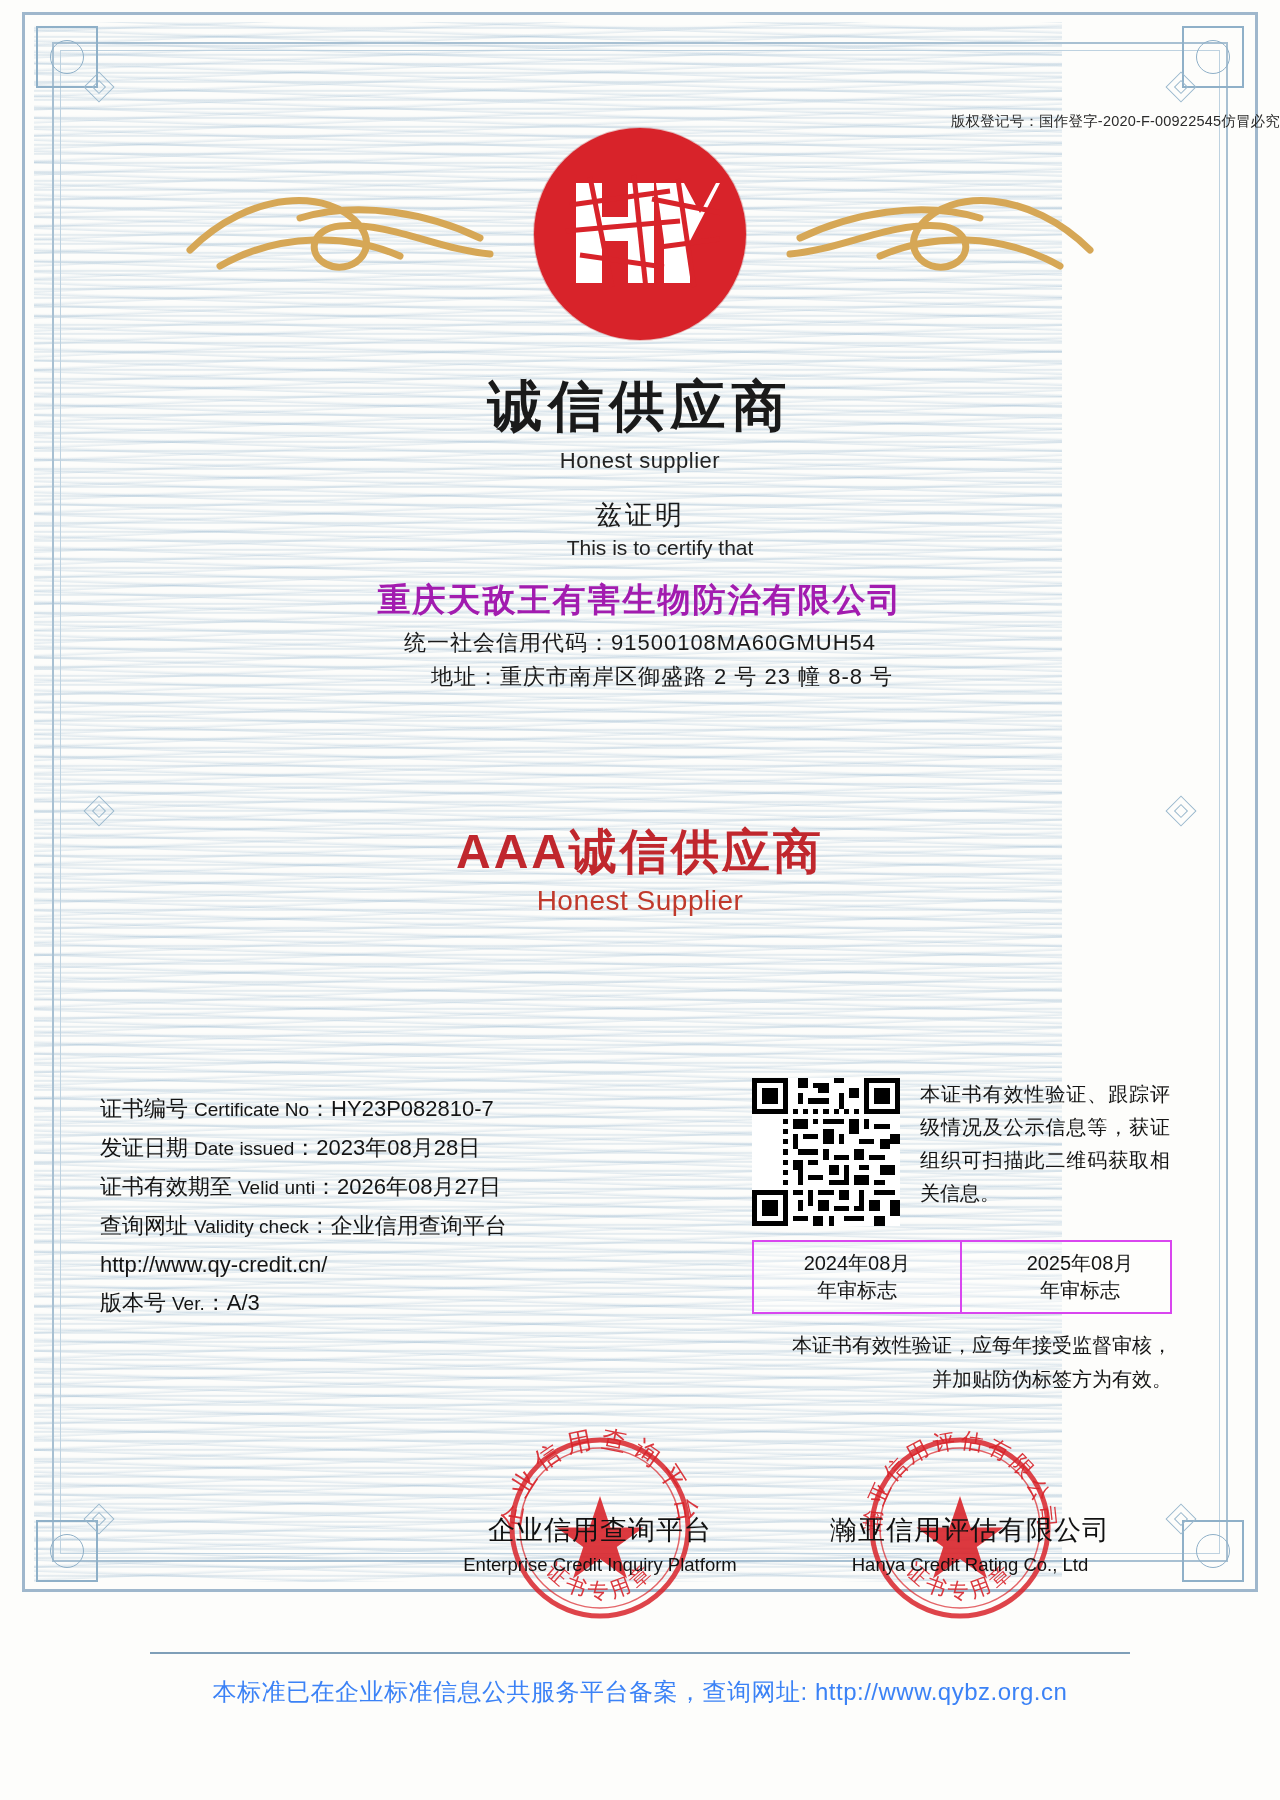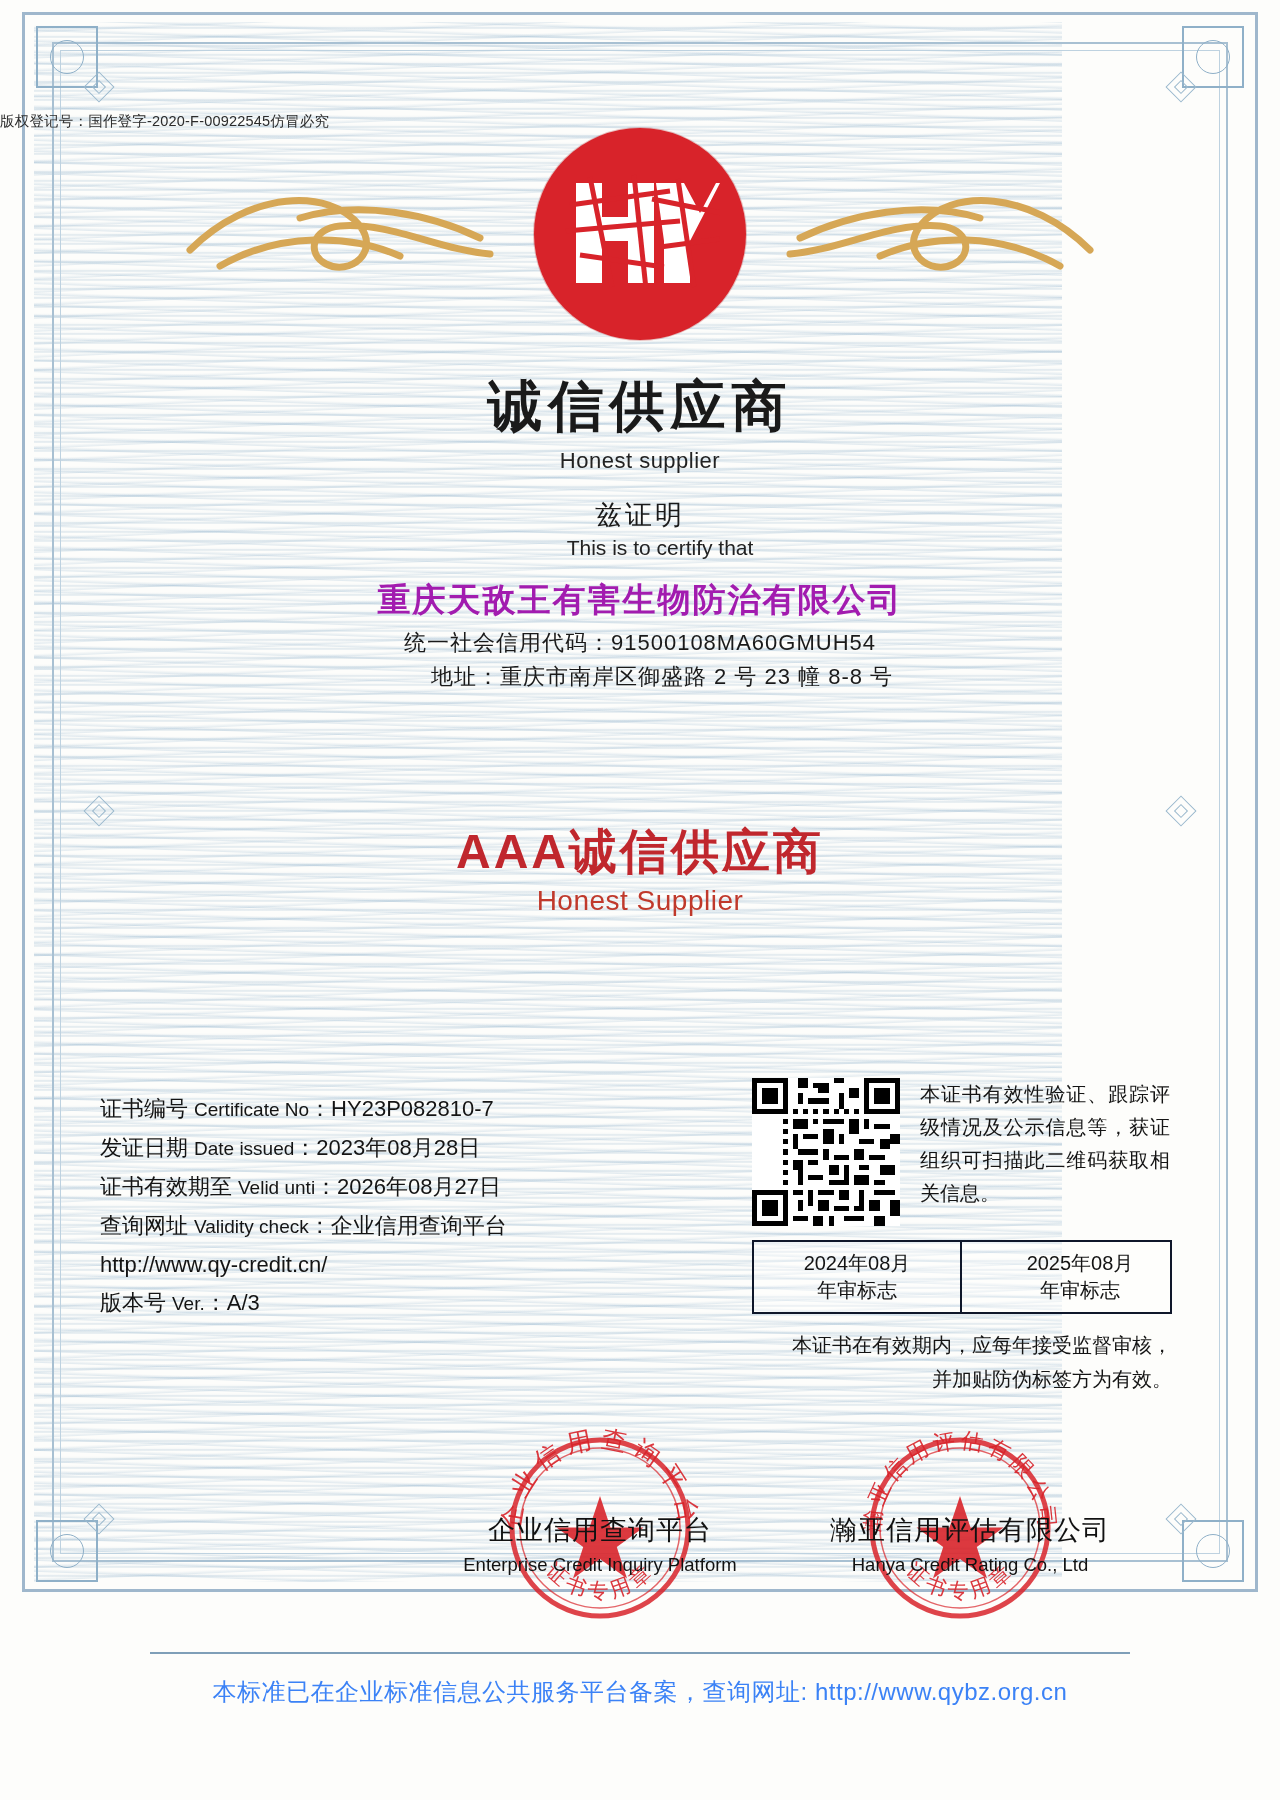--- a/index.html
+++ b/index.html
@@ -133,21 +133,21 @@
     content:"";
     position:absolute; inset:5px;
     border:1px solid #9ab8cd;
   }
 
   
   .copyright {
     position: absolute;
     top: 112px;
     left: 0; right: 0;
-    text-align: left;
+    text-align: right;
     font-size: 14.5px;
     color: #2b2b2b;
     letter-spacing: .2px;
   }
 
   
   .flourish {
     position: absolute;
     top: 180px;
     left: 160px;
@@ -293,21 +293,21 @@
     position: absolute;
     left: 752px;
     top: 1240px;
     width: 420px;
     display: flex;
     gap: 0;
   }
   .stamp-box {
     width: 210px;
     height: 74px;
-    border: 2px solid #0f172a;
+    border: 2px solid #d946ef;
     box-sizing: border-box;
     display: flex;
     flex-direction: column;
     align-items: center;
     justify-content: center;
     font-size: 20px;
     line-height: 27px;
     color: #141414;
     background: rgba(255,255,255,.35);
   }
@@ -554,21 +554,21 @@
       <span>2024年08月</span>
       <span>年审标志</span>
     </div>
     <div class="stamp-box">
       <span>2025年08月</span>
       <span>年审标志</span>
     </div>
   </div>
 
   <div class="annual-note">
-    <div>本证书在有效期内，应每年接受监督审核，</div>
+    <div>本证书有效性验证，应每年接受监督审核，</div>
     <div>并加贴防伪标签方为有效。</div>
   </div>
 
   <div class="seal-wrap seal-left">
     <svg width="220" height="220" viewBox="0 0 220 220">
       <defs>
         <path id="arcL" d="M 30 110 A 80 80 0 0 1 190 110"></path>
         <path id="arcLb" d="M 40 110 A 70 70 0 0 0 180 110"></path>
       </defs>
       <circle cx="110" cy="110" r="88" fill="none" stroke="#d8232a" stroke-width="5" opacity="0.85"></circle>

